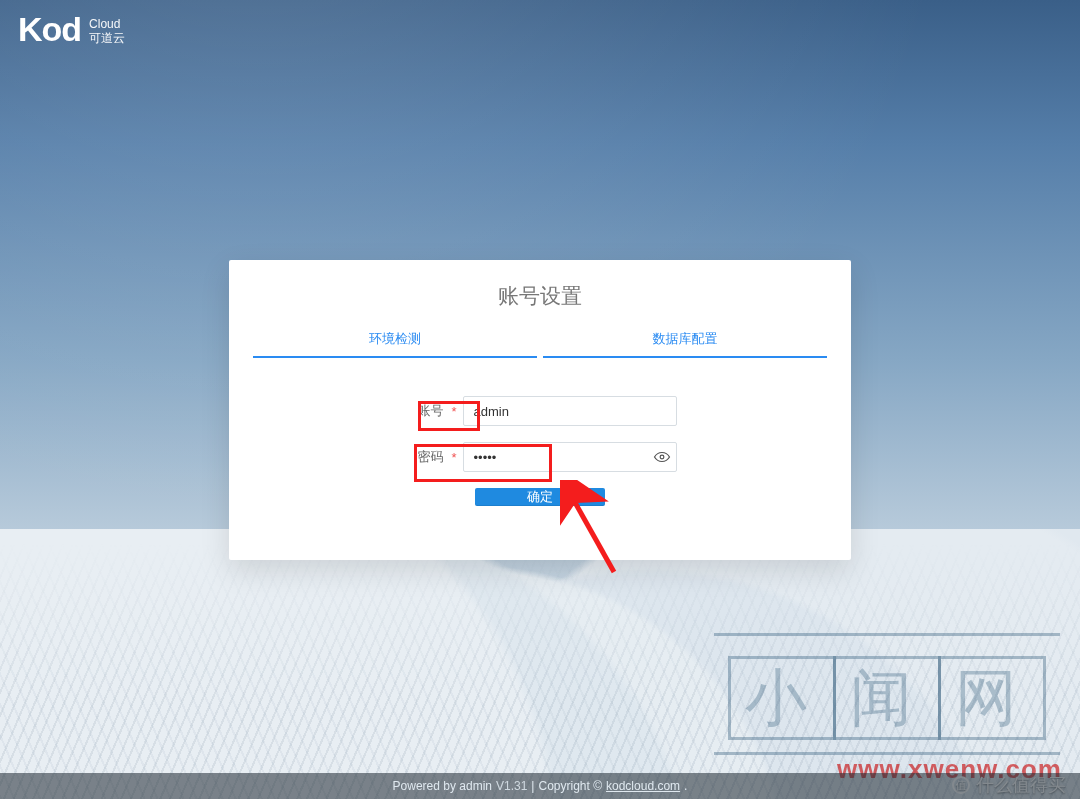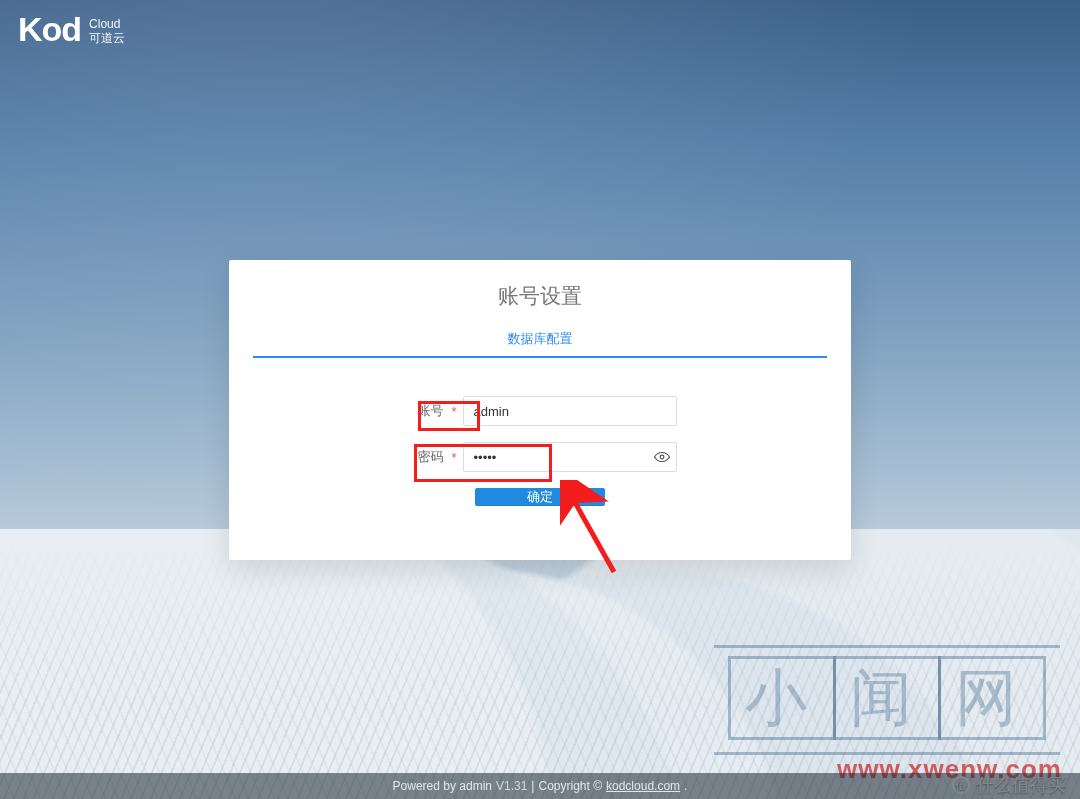--- a/index.html
+++ b/index.html
@@ -80,21 +80,21 @@
   position:absolute; left:0; right:0; bottom:0; height:26px;
   background: rgba(30,40,50,.55); color:#dfe8ef;
   font-size:12px; display:flex; align-items:center; justify-content:center; gap:4px;
 }
 .footer a { color:#dfe8ef; text-decoration:underline; cursor:pointer; }
 .footer .ver { opacity:.85; }
 
 .wm1 {
   position:absolute; right:20px; bottom:44px; color:rgba(60,100,130,.35);
   font-size:62px; letter-spacing:12px; border-top:3px solid rgba(60,100,130,.4);
-  border-bottom:3px solid rgba(60,100,130,.4); padding:8px 14px 12px; line-height:1;
+  border-bottom:3px solid rgba(60,100,130,.4); padding:20px 14px 12px; line-height:1;
   font-family:"SimSun","SongTi",serif;
 }
 .wm1 span { display:inline-block; border:3px solid rgba(60,100,130,.4); padding:8px 14px; margin-left:-3px;}
 .wm1 span:first-child{ margin-left:0; }
 .wm-url { position:absolute; right:18px; bottom:14px; color:rgba(200,0,0,.6); font-size:26px; font-weight:600; font-family:Arial; letter-spacing:1px; }
 .wm2 { position:absolute; right:14px; bottom:2px; color:#fff; font-size:18px; display:flex; align-items:center; gap:6px; text-shadow:0 1px 2px rgba(0,0,0,.5);}
 .wm2 .circle { width:18px; height:18px; border:2px solid #fff; border-radius:50%; display:flex; align-items:center; justify-content:center; font-size:11px;}
 </style>
 </head>
 <body>
@@ -107,20 +107,21 @@
   <div class="logo-main">od</div>
   <div class="logo-sub">
     <span>Cloud</span>
     <span>可道云</span>
   </div>
 </div>
 
 <div class="card">
   <div class="card-title">账号设置</div>
   <div class="steps">
+    <div class="step">环境检测</div>
     <div class="step">数据库配置</div>
   </div>
 
   <div class="form">
     <div class="row">
       <label>账号</label>
       <span class="req">*</span>
       <div class="input-wrap">
         <input type="text" value="admin" style="">
       </div>

